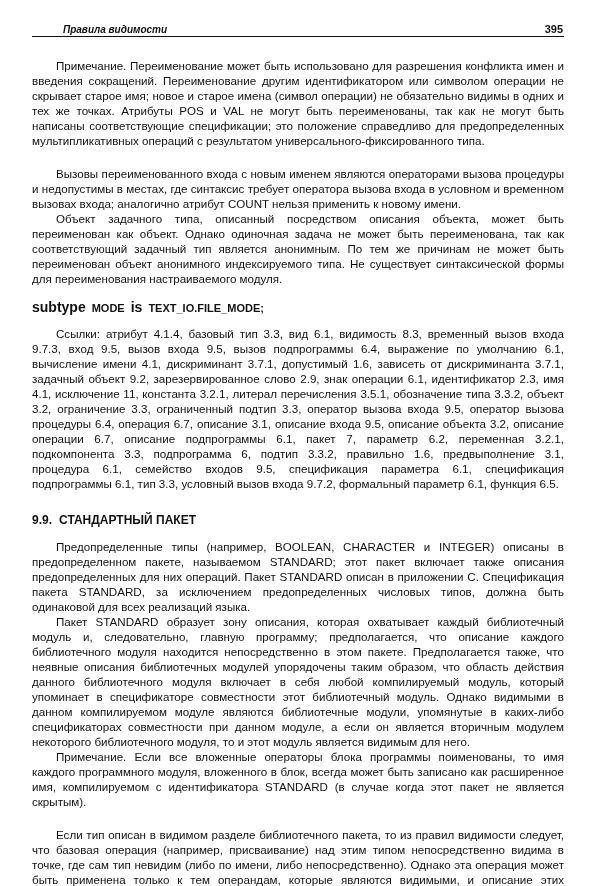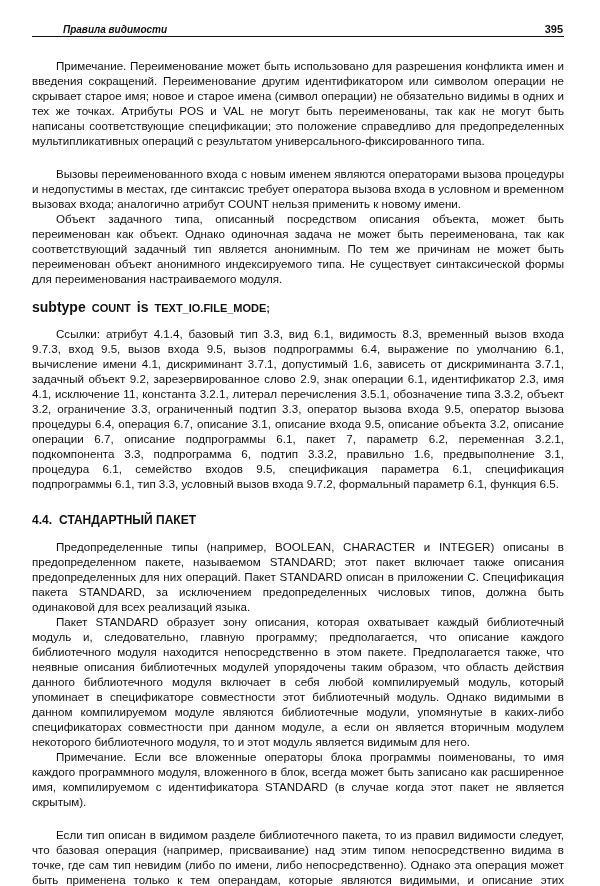--- a/index.html
+++ b/index.html
@@ -34,25 +34,25 @@
 
   <div class="body">
 
     <p><span class="it">Примечание.</span><span> Переименование может быть использовано для разрешения конфликта имен и введения сокращений. Переименование другим идентификатором или символом операции не скрывает старое имя; новое и старое имена (символ операции) не обязательно видимы в одних и тех же точках. Атрибуты POS и VAL не могут быть переименованы, так как не могут быть написаны соответствующие спецификации; это положение справедливо для предопределенных мультипликативных операций с результатом </span><span class="it">универсального-фиксированного</span><span> типа.</span></p>
 
     <p class="gap">Вызовы переименованного входа с новым именем являются операторами вызова процедуры и недопустимы в местах, где синтаксис требует оператора вызова входа в условном и временном вызовах входа; аналогично атрибут COUNT нельзя применить к новому имени.</p>
 
     <p>Объект задачного типа, описанный посредством описания объекта, может быть переименован как объект. Однако одиночная задача не может быть переименована, так как соответствующий задачный тип является анонимным. По тем же причинам не может быть переименован объект анонимного индексируемого типа. Не существует синтаксической формы для переименования настраиваемого модуля.</p>
 
 
-    <div class="code"><span class="kw">subtype</span><span class="sp"></span><span>COUNT</span><span class="sp"></span><span class="kw">is</span><span class="sp"></span><span>TEXT_IO.FILE_MODE;</span></div>
+    <div class="code"><span class="kw">subtype</span><span class="sp"></span><span>MODE</span><span class="sp"></span><span class="kw">is</span><span class="sp"></span><span>TEXT_IO.FILE_MODE;</span></div>
 
     <p><span class="it">Ссылки:</span><span> атрибут 4.1.4, базовый тип 3.3, вид 6.1, видимость 8.3, временный вызов входа 9.7.3, вход 9.5, вызов входа 9.5, вызов подпрограммы 6.4, выражение по умолчанию 6.1, вычисление имени 4.1, дискриминант 3.7.1, допустимый 1.6, зависеть от дискриминанта 3.7.1, задачный объект 9.2, зарезервированное слово 2.9, знак операции 6.1, идентификатор 2.3, имя 4.1, исключение 11, константа 3.2.1, литерал перечисления 3.5.1, обозначение типа 3.3.2, объект 3.2, ограничение 3.3, ограниченный подтип 3.3, оператор вызова входа 9.5, оператор вызова процедуры 6.4, операция 6.7, описание 3.1, описание входа 9.5, описание объекта 3.2, описание операции 6.7, описание подпрограммы 6.1, пакет 7, параметр 6.2, переменная 3.2.1, подкомпонента 3.3, подпрограмма 6, подтип 3.3.2, правильно 1.6, предвыполнение 3.1, процедура 6.1, семейство входов 9.5, спецификация параметра 6.1, спецификация подпрограммы 6.1, тип 3.3, условный вызов входа 9.7.2, формальный параметр 6.1, функция 6.5.</span></p>
 
-    <div class="section"><span>4.4.</span><span class="sp"></span><span>СТАНДАРТНЫЙ ПАКЕТ</span></div>
+    <div class="section"><span>9.9.</span><span class="sp"></span><span>СТАНДАРТНЫЙ ПАКЕТ</span></div>
 
     <p>Предопределенные типы (например, BOOLEAN, CHARACTER и INTEGER) описаны в предопределенном пакете, называемом STANDARD; этот пакет включает также описания предопределенных для них операций. Пакет STANDARD описан в приложении С. Спецификация пакета STANDARD, за исключением предопределенных числовых типов, должна быть одинаковой для всех реализаций языка.</p>
 
     <p>Пакет STANDARD образует зону описания, которая охватывает каждый библиотечный модуль и, следовательно, главную программу; предполагается, что описание каждого библиотечного модуля находится непосредственно в этом пакете. Предполагается также, что неявные описания библиотечных модулей упорядочены таким образом, что область действия данного библиотечного модуля включает в себя любой компилируемый модуль, который упоминает в спецификаторе совместности этот библиотечный модуль. Однако видимыми в данном компилируемом модуле являются библиотечные модули, упомянутые в каких-либо спецификаторах совместности при данном модуле, а если он является вторичным модулем некоторого библиотечного модуля, то и этот модуль является видимым для него.</p>
 
     <p><span class="it">Примечание.</span><span> Если все вложенные операторы блока программы поименованы, то имя каждого программного модуля, вложенного в блок, всегда может быть записано как расширенное имя, компилируемом с идентификатора STANDARD (в случае когда этот пакет не является скрытым).</span></p>
 
     <p class="gap">Если тип описан в видимом разделе библиотечного пакета, то из правил видимости следует, что базовая операция (например, присваивание) над этим типом непосредственно видима в точке, где сам тип невидим (либо по имени, либо непосредственно). Однако эта операция может быть применена только к тем операндам, которые являются видимыми, и описание этих операндов требует видимости либо типа, либо одного из его подтипов.</p>
 
   </div>

